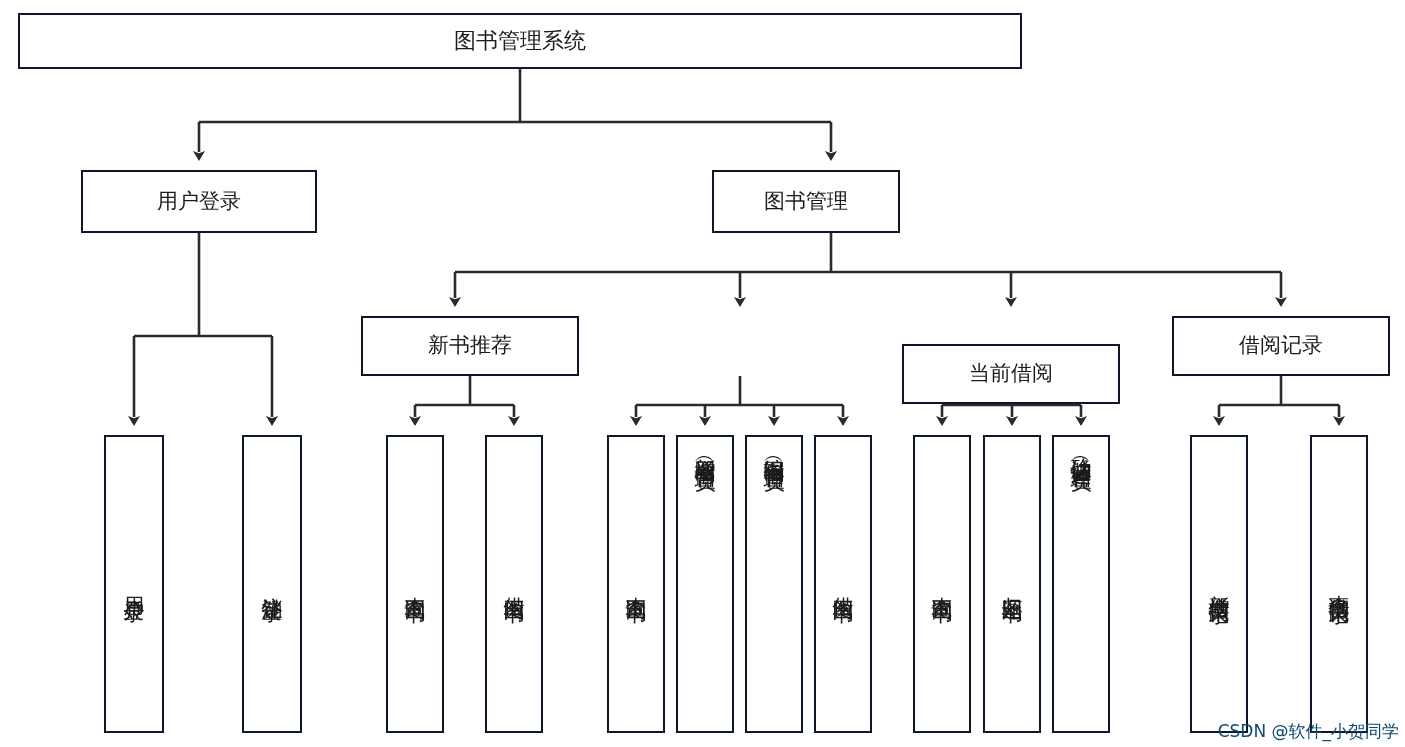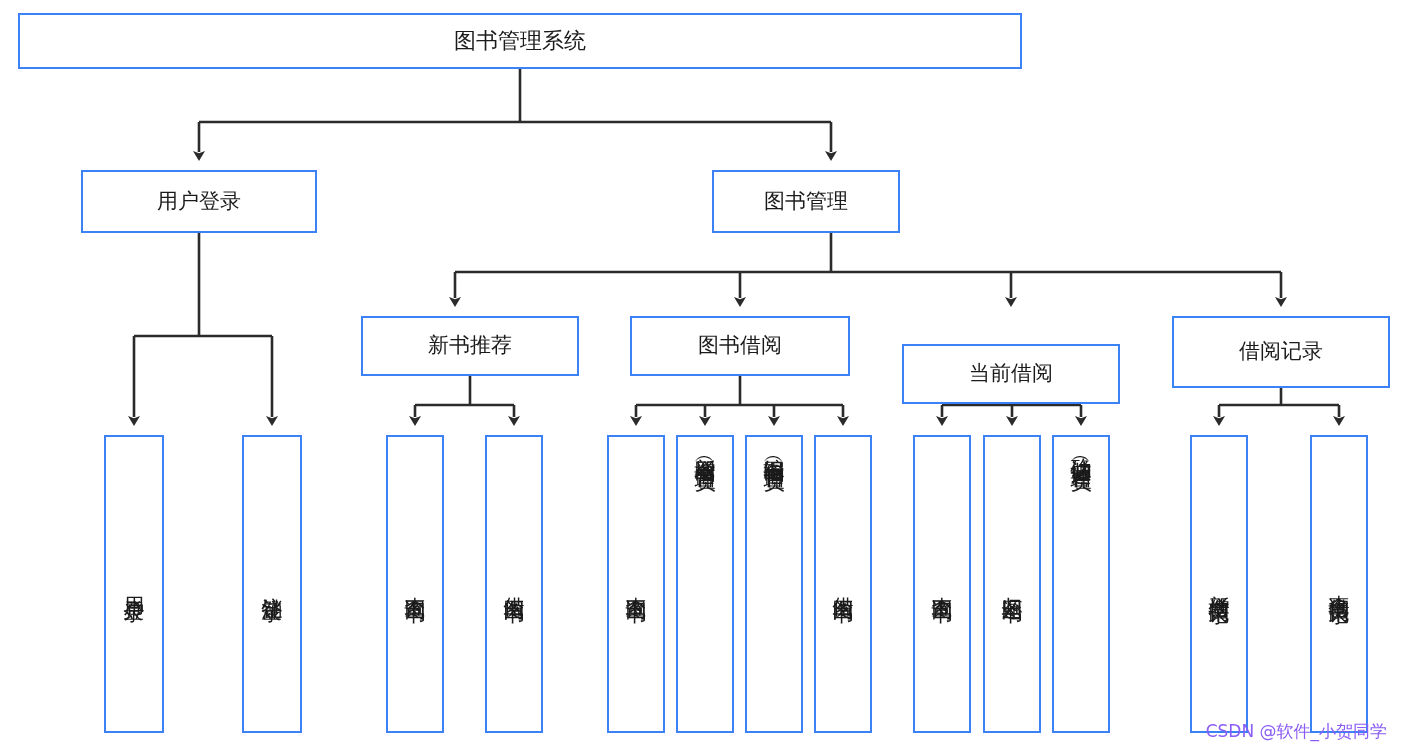--- a/index.html
+++ b/index.html
@@ -24,21 +24,21 @@
     left: 0;
     top: 0;
     width: 1405px;
     height: 747px;
     pointer-events: none;
   }
   .node {
     position: absolute;
     box-sizing: border-box;
     background: #ffffff;
-    border: 2px solid #3b82f6;
+    border: 2px solid #0f172a;
     display: flex;
     align-items: center;
     justify-content: center;
     color: #1b1b1b;
     z-index: 2;
   }
   .node .label {
     text-align: center;
     line-height: 1.12;
     white-space: pre;
@@ -64,24 +64,24 @@
   }
   .node.v.center-v {
     align-items: center;
   }
   .node.v.top-v {
     align-items: flex-start;
     padding-top: 4px;
   }
   .watermark {
     position: absolute;
-    right: 18px;
+    right: 6px;
     bottom: 4px;
     font-size: 17px;
-    color: #8b5cf6;
+    color: #0c4a6e;
     z-index: 5;
     white-space: nowrap;
     font-family: "DejaVu Sans", "Liberation Sans", sans-serif;
   }
 </style>
 </head>
 <body>
 
 <div id="canvas">
 
@@ -142,27 +142,24 @@
   <div class="node h" style="left:81px; top:170px; width:236px; height:63px;">
     <span class="label">用户登录</span>
   </div>
   <div class="node h" style="left:712px; top:170px; width:188px; height:63px;">
     <span class="label">图书管理</span>
   </div>
 
   <div class="node h" style="left:361px; top:316px; width:218px; height:60px;">
     <span class="label">新书推荐</span>
   </div>
-  <div class="node h" style="left:630px; top:316px; width:220px; height:60px;">
-    <span class="label">图书借阅</span>
-  </div>
   <div class="node h" style="left:902px; top:316px; width:218px; height:60px;margin-top:28px;">
     <span class="label">当前借阅</span>
   </div>
-  <div class="node h" style="left:1172px; top:316px; width:218px; height:72px;">
+  <div class="node h" style="left:1172px; top:316px; width:218px; height:60px;">
     <span class="label">借阅记录</span>
   </div>
 
   <div class="node v center-v" style="left:104px; top:435px; width:60px; height:298px;">
     <span class="label">用户登录</span>
   </div>
   <div class="node v center-v" style="left:242px; top:435px; width:60px; height:298px;">
     <span class="label">注销登录</span>
   </div>
 

